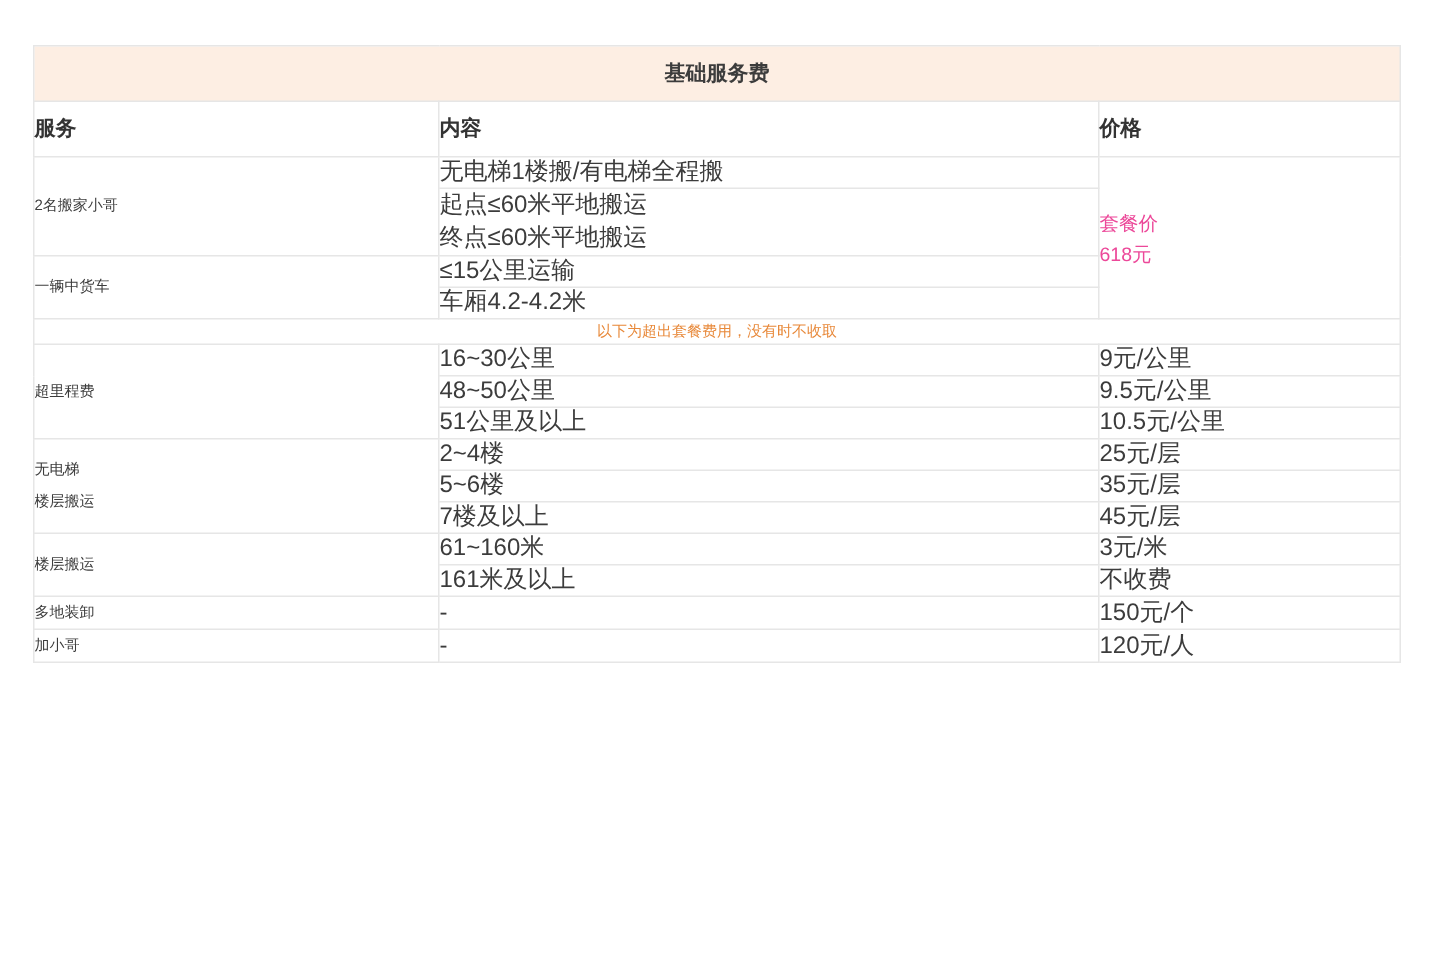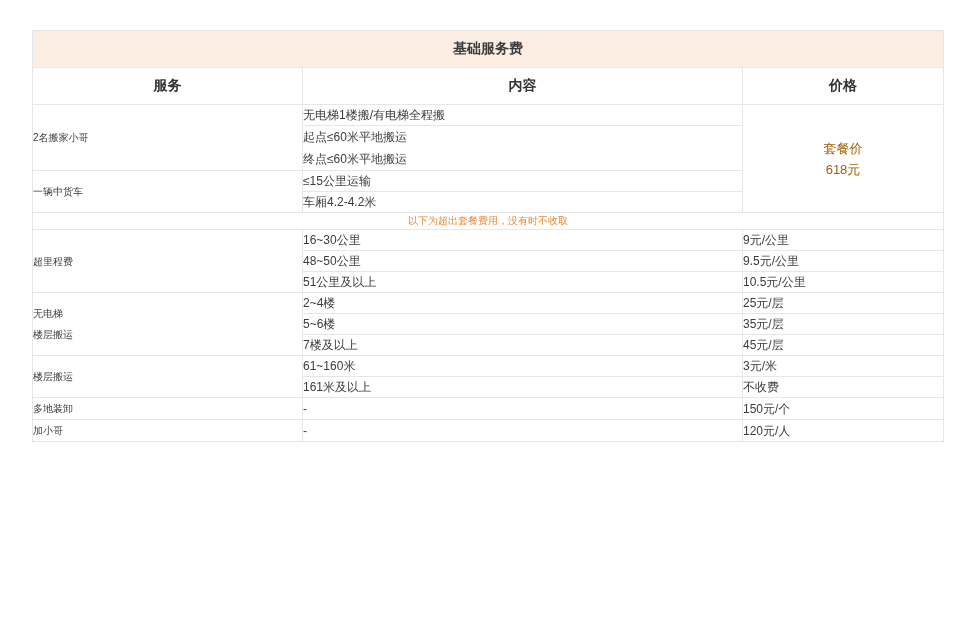--- a/index.html
+++ b/index.html
@@ -8,21 +8,21 @@
     background: #ffffff;
   }
   body {
     width: 955px;
     height: 643px;
     font-family: "Liberation Sans", sans-serif;
     color: #333333;
     overflow: hidden;
   }
   .page {
-    padding: 30px 22px 0 32px;
+    padding: 30px 22px 0 22px;
     box-sizing: border-box;
     width: 823px;
     border-radius: 19px;
   }
   table.fee-table {
     width: 911px;
     border-collapse: collapse;
     table-layout: fixed;
     font-size: 13px;
   }
@@ -41,25 +41,25 @@
     padding: 0 8px;
     border: 1px solid #f3e0d2;
   }
   .head-cell {
     font-weight: bold;
     font-size: 14px;
     color: #333333;
     height: 36px;
     padding: 0 12px;
     background: #ffffff;
-    text-align: center;
+    text-align: left;
   }
   .cell {
     padding: 10px 12px;
-    font-size: 12px;
+    font-size: 16px;
     line-height: 20px;
     color: #3c3c3c;
     height: 15px;
   }
   .cell-tall {
     padding: 14px 12px;
   }
   .cell-multiline {
     padding: 11px 12px;
     line-height: 22px;
@@ -67,22 +67,21 @@
   .svc-cell {
     padding: 10px 12px;
     font-size: 10px;
     line-height: 21px;
     color: #3c3c3c;
   }
   .price-cell {
     padding: 10px 12px;
     font-size: 13px;
     line-height: 21px;
-    color: #a16207;
-    text-align: center;
+    color: #ec4899;
   }
   .note-row td {
     text-align: center;
     color: #e8893a;
     font-size: 10px;
     padding: 10px 8px;
     height: 16px;
   }
   .col-a { width: 270px; }
   .col-b { width: 440px; }

